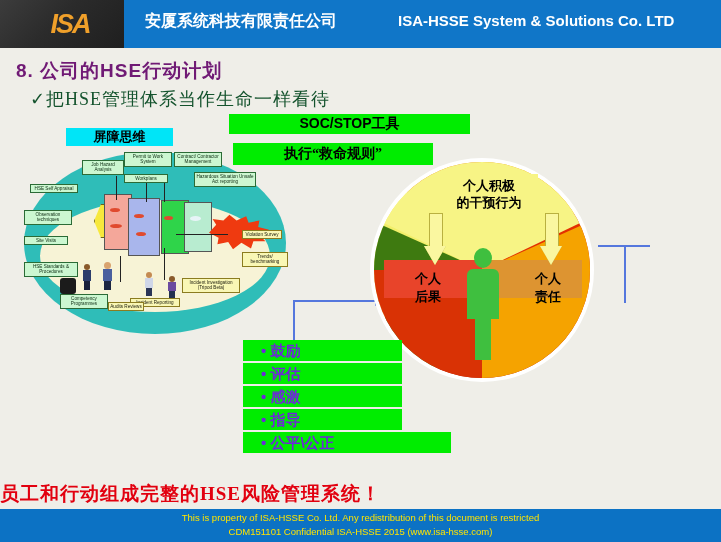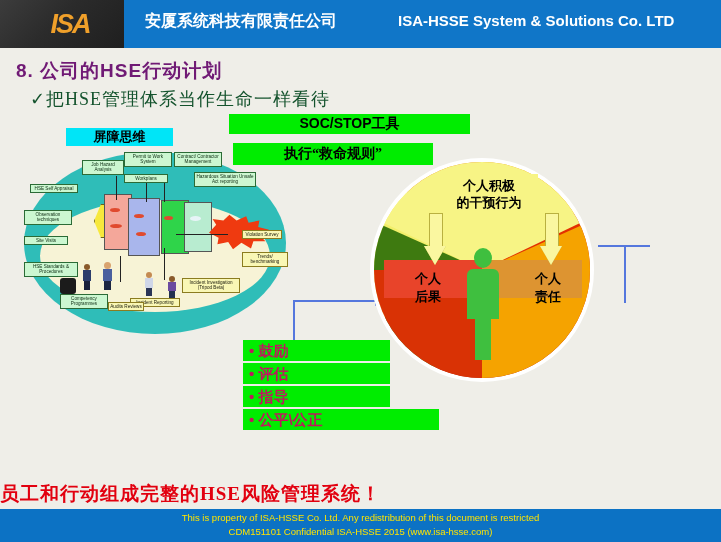--- a/index.html
+++ b/index.html
@@ -35,22 +35,22 @@
   .box-soc{left:229px;top:114px;width:241px;height:20px;font-size:14px;}
   .box-rule{left:233px;top:143px;width:200px;height:22px;font-size:14px;
             font-family:"Liberation Serif","DejaVu Serif",serif;text-align:right;}
 
   .box-barrier{position:absolute;left:66px;top:128px;width:107px;height:18px;background:#00e5f7;
        color:#000;font-weight:bold;font-size:13px;display:flex;align-items:center;
        justify-content:center;}
 
   
   .blist{position:absolute;left:243px;top:340px;}
-  .blist .row{background:#00ed00;color:#be185d;font-weight:bold;font-size:15px;
-              height:21px;line-height:21px;padding-left:6px;margin-bottom:2px;}
+  .blist .row{background:#00ed00;color:#6d28d9;font-weight:bold;font-size:15px;
+              height:21px;line-height:21px;padding-left:18px;margin-bottom:2px;}
   .b1{width:141px;}.b2{width:141px;}.b3{width:141px;}.b4{width:141px;}.b5{width:190px;}
 
   
   .flow{position:absolute;left:565px;top:302px;width:152px;}
   .flow .fb{background:#00ed00;color:#000;font-weight:bold;font-size:14px;
             height:19px;line-height:19px;text-align:center;margin:0 auto;}
   .f1{width:52px;}.f2{width:82px;}.f3{width:112px;}.f4{width:112px;}.f5{width:112px;}
   .farrow{width:16px;height:12px;margin:1px auto;position:relative;}
   .farrow:before{content:"";position:absolute;left:4px;top:0;width:8px;height:6px;background:#8496c0;}
   .farrow:after{content:"";position:absolute;left:0;top:6px;border-left:8px solid transparent;
@@ -273,20 +273,21 @@
     <div>后果</div>
   </div>
   <div class="c-rightlabel">
     <div>个人</div>
     <div>责任</div>
   </div>
 
   <div class="blist">
     <div class="row b1">• 鼓励</div>
     <div class="row b2">• 评估</div>
+    <div class="row b3">• 感激</div>
     <div class="row b4">• 指导</div>
     <div class="row b5">• 公平\公正</div>
   </div>
 
 
   <div class="slogan">员工和行动组成完整的HSE风险管理系统！</div>
   <div class="foot"></div>
   <div class="foot-l1">This is property of ISA-HSSE Co. Ltd. Any redistribution of this document is restricted</div>
   <div class="foot-l2">CDM151101 Confidential   ISA-HSSE 2015  (www.isa-hsse.com)</div>
 

